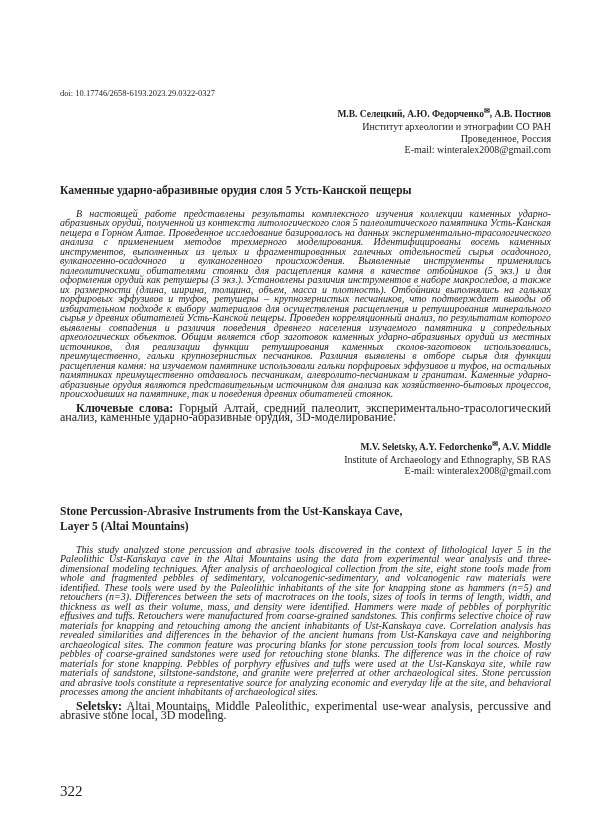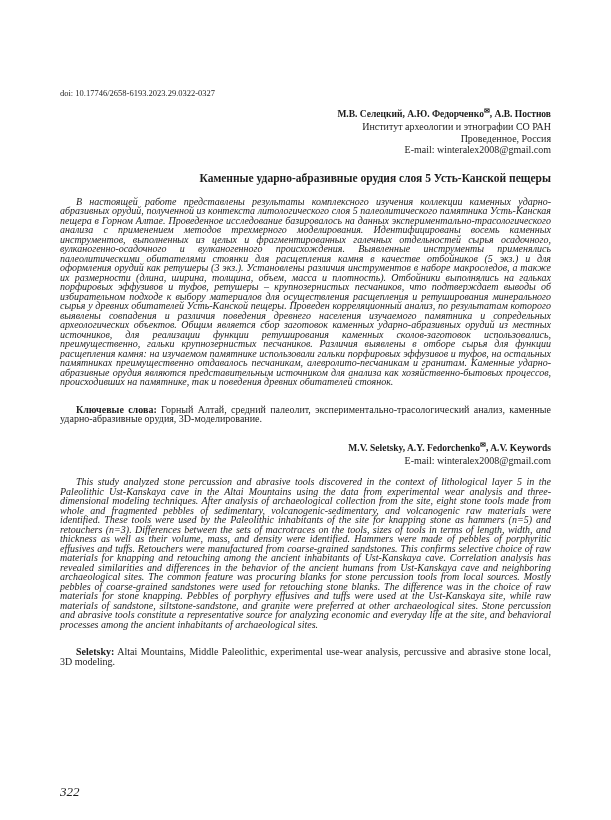--- a/index.html
+++ b/index.html
@@ -35,50 +35,49 @@
   .authors sup {
     font-size: 7px;
     vertical-align: super;
     line-height: 0;
   }
   .affil {
     font-size: 10px;
     line-height: 11.5px;
   }
   .title-block {
-    margin-top: 15px;
-    text-align: right;
+    margin-top: 27px;
+    text-align: left;
     font-weight: bold;
     font-size: 11.5px;
     line-height: 15px;
   }
   .title-block span { display: block; }
   .abstract {
     margin-top: 11px;
     font-size: 10px;
     font-style: italic;
     line-height: 9.5px;
     text-align: justify;
     text-indent: 16px;
   }
   .keywords {
-    margin-top: 18px;
-    font-size: 10px;
+    margin-top: 5px;
+    font-size: 12px;
     line-height: 9.5px;
     text-align: justify;
     text-indent: 16px;
   }
   .keywords .kw-label { font-weight: bold; }
   .gap-lg { margin-top: 18px; }
   .page-number {
     position: absolute;
     left: 60px;
     bottom: 20px;
-    font-size: 13px;
-    font-style: italic;
+    font-size: 15px;
   }
 </style>
 </head>
 <body>
 
 <div class="page">
 
   <div class="meta-line">doi: 10.17746/2658-6193.2023.29.0322-0327</div>
 
   <div class="author-block">
@@ -95,25 +94,30 @@
   </div>
 
   <p class="abstract" lang="ru">В настоящей работе представлены результаты комплексного изучения коллекции каменных ударно-абразивных орудий, полученной из контекста литологического слоя 5 палеолитического памятника Усть-Канская пещера в Горном Алтае. Проведенное исследование базировалось на данных экспериментально-трасологического анализа с применением методов трехмерного моделирования. Идентифицированы восемь каменных инструментов, выполненных из целых и фрагментированных галечных отдельностей сырья осадочного, вулканогенно-осадочного и вулканогенного происхождения. Выявленные инструменты применялись палеолитическими обитателями стоянки для расщепления камня в качестве отбойников (5 экз.) и для оформления орудий как ретушеры (3 экз.). Установлены различия инструментов в наборе макроследов, а также их размерности (длина, ширина, толщина, объем, масса и плотность). Отбойники выполнялись на гальках порфировых эффузивов и туфов, ретушеры – крупнозернистых песчаников, что подтверждает выводы об избирательном подходе к выбору материалов для осуществления расщепления и ретуширования минерального сырья у древних обитателей Усть-Канской пещеры. Проведен корреляционный анализ, по результатам которого выявлены совпадения и различия поведения древнего населения изучаемого памятника и сопредельных археологических объектов. Общим является сбор заготовок каменных ударно-абразивных орудий из местных источников, для реализации функции ретуширования каменных сколов-заготовок использовались, преимущественно, гальки крупнозернистых песчаников. Различия выявлены в отборе сырья для функции расщепления камня: на изучаемом памятнике использовали гальки порфировых эффузивов и туфов, на остальных памятниках преимущественно отдавалось песчаникам, алевролито-песчаникам и гранитам. Каменные ударно-абразивные орудия являются представительным источником для анализа как хозяйственно-бытовых процессов, происходивших на памятнике, так и поведения древних обитателей стоянок.</p>
 
   <p class="keywords" lang="ru">
     <span class="kw-label">Ключевые слова:</span><span> Горный Алтай, средний палеолит, экспериментально-трасологический анализ, каменные ударно-абразивные орудия, 3D-моделирование.</span>
   </p>
 
   <div class="author-block gap-lg">
     <div class="authors">
-      <span>M.V. Seletsky, A.Y. Fedorchenko</span><sup>✉</sup><span>, A.V. Keywords</span>
+      <span>M.V. Seletsky, A.Y. Fedorchenko</span><sup>✉</sup><span>, A.V. Middle</span>
     </div>
+    <div class="affil">Institute of Archaeology and Ethnography, SB RAS</div>
     <div class="affil">E-mail: winteralex2008@gmail.com</div>
   </div>
 
+  <div class="title-block">
+    <span>Stone Percussion-Abrasive Instruments from the Ust-Kanskaya Cave,</span>
+    <span>Layer 5 (Altai Mountains)</span>
+  </div>
 
   <p class="abstract" lang="en">This study analyzed stone percussion and abrasive tools discovered in the context of lithological layer 5 in the Paleolithic Ust-Kanskaya cave in the Altai Mountains using the data from experimental wear analysis and three-dimensional modeling techniques. After analysis of archaeological collection from the site, eight stone tools made from whole and fragmented pebbles of sedimentary, volcanogenic-sedimentary, and volcanogenic raw materials were identified. These tools were used by the Paleolithic inhabitants of the site for knapping stone as hammers (n=5) and retouchers (n=3). Differences between the sets of macrotraces on the tools, sizes of tools in terms of length, width, and thickness as well as their volume, mass, and density were identified. Hammers were made of pebbles of porphyritic effusives and tuffs. Retouchers were manufactured from coarse-grained sandstones. This confirms selective choice of raw materials for knapping and retouching among the ancient inhabitants of Ust-Kanskaya cave. Correlation analysis has revealed similarities and differences in the behavior of the ancient humans from Ust-Kanskaya cave and neighboring archaeological sites. The common feature was procuring blanks for stone percussion tools from local sources. Mostly pebbles of coarse-grained sandstones were used for retouching stone blanks. The difference was in the choice of raw materials for stone knapping. Pebbles of porphyry effusives and tuffs were used at the Ust-Kanskaya site, while raw materials of sandstone, siltstone-sandstone, and granite were preferred at other archaeological sites. Stone percussion and abrasive tools constitute a representative source for analyzing economic and everyday life at the site, and behavioral processes among the ancient inhabitants of archaeological sites.</p>
 
   <p class="keywords" lang="en">
     <span class="kw-label">Seletsky:</span><span> Altai Mountains, Middle Paleolithic, experimental use-wear analysis, percussive and abrasive stone local, 3D modeling.</span>
   </p>
 
   <div class="page-number">322</div>
 
 </div>

